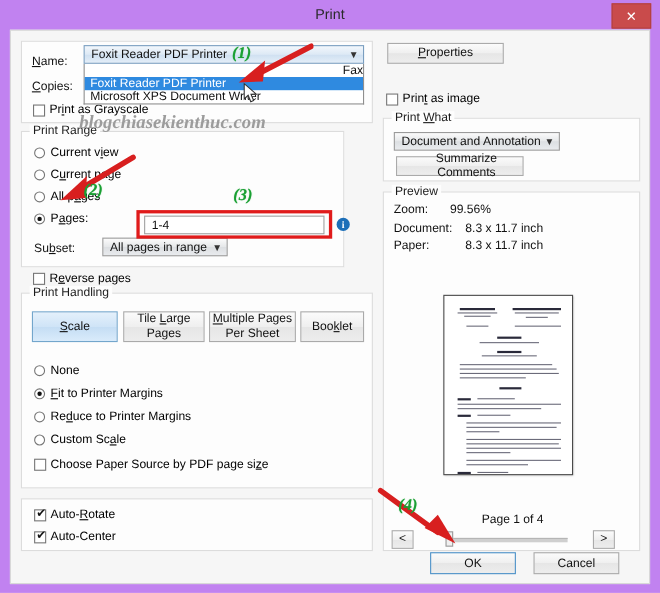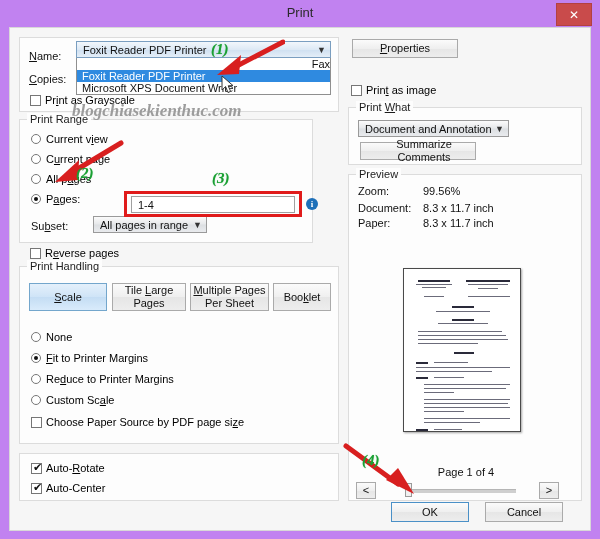--- a/index.html
+++ b/index.html
@@ -305,21 +305,21 @@
         <span class="carrow">▼</span>
       </div>
 
       <div class="btn" style="left:11px;top:34px;width:116px;height:18px;padding-left:12px;">Summarize Comments</div>
     </div>
 
     <div class="group" style="left:338px;top:146px;width:234px;height:327px;">
       <span class="legend">Preview</span>
 
       <span class="lbl" style="left:9px;top:10px;">Zoom:</span>
-      <span class="lbl" style="left:74px;top:10px;">99.56%</span>
+      <span class="lbl" style="left:60px;top:10px;">99.56%</span>
 
       <span class="lbl" style="left:9px;top:27px;">Document:</span>
       <span class="lbl" style="left:74px;top:27px;">8.3 x 11.7 inch</span>
 
       <span class="lbl" style="left:9px;top:42px;">Paper:</span>
       <span class="lbl" style="left:74px;top:42px;">8.3 x 11.7 inch</span>
 
       <span class="lbl" style="left:0px;top:291px;width:234px;text-align:center;">Page 1 of 4</span>
     </div>
 

